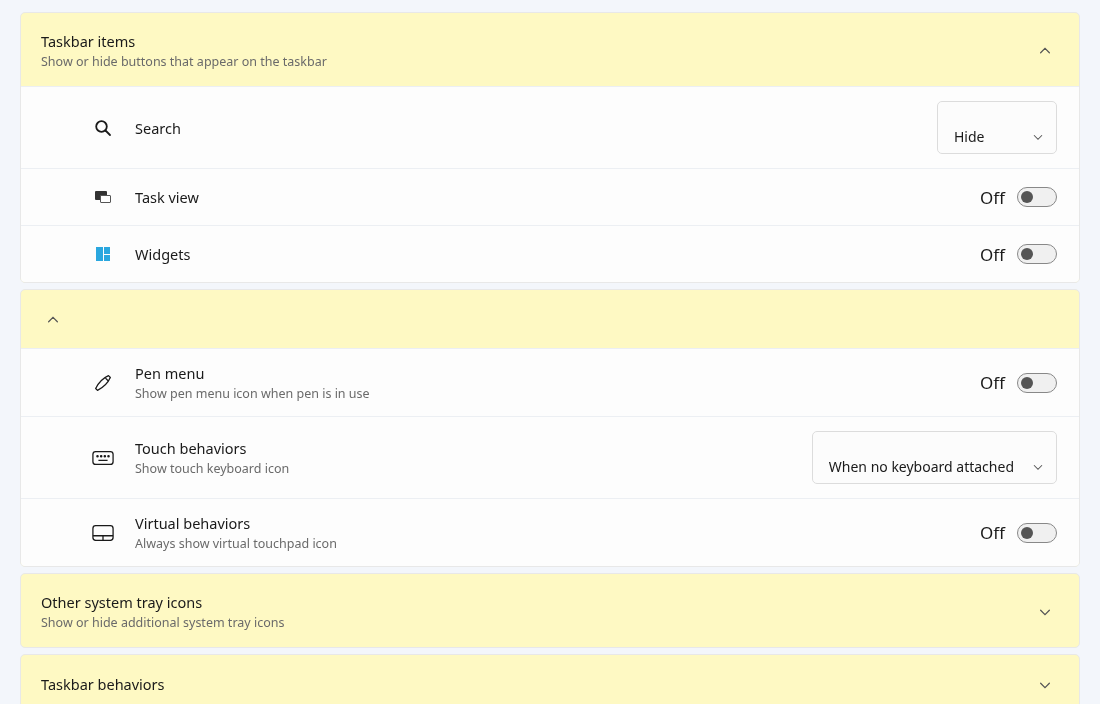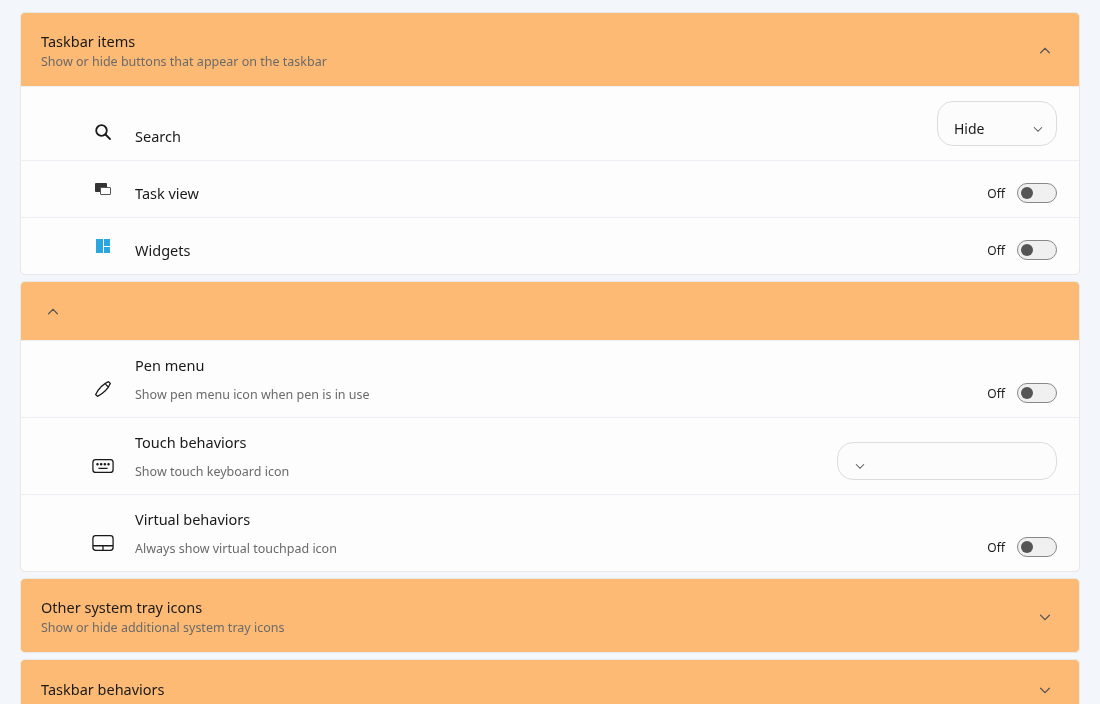--- a/index.html
+++ b/index.html
@@ -5,21 +5,21 @@
   * { box-sizing: border-box; margin: 0; padding: 0; }
   body {
     font-family: "Segoe UI", -apple-system, system-ui, sans-serif;
     background: #f3f6fb;
     width: 1100px;
     height: 704px;
     padding: 12px 20px;
     color: #1a1a1a;
   }
   .panel {
-    background: #fdba74;
+    background: #fef9c3;
     border: 1px solid #e8e8e8;
     border-radius: 5px;
     margin-bottom: 6px;
     overflow: hidden;
   }
   .panel-header {
     display: flex;
     align-items: center;
     justify-content: space-between;
     padding: 18px 22px 16px 20px;
@@ -40,21 +40,21 @@
   .chevron {
     width: 24px;
     height: 24px;
     display: flex;
     align-items: center;
     justify-content: center;
     color: #555;
   }
   .row {
     display: flex;
-    align-items: flex-end;
+    align-items: center;
     padding: 14px 22px 14px 68px;
     border-top: 1px solid #eceff3;
     min-height: 54px;
     background: #fdfdfd;
   }
   .row-icon {
     width: 28px;
     height: 28px;
     display: flex;
     align-items: center;
@@ -65,29 +65,29 @@
   }
   .row-text { flex: 1; }
   .row-title {
     font-size: 14.5px;
     font-weight: 400;
     color: #1a1a1a;
   }
   .row-subtitle {
     font-size: 12.5px;
     color: #6a6a6a;
-    margin-top: 11px;
+    margin-top: 2px;
   }
   .row-control {
     display: flex;
     align-items: center;
     gap: 12px;
   }
   .toggle-label {
-    font-size: 12px;
+    font-size: 17px;
     color: #1a1a1a;
   }
   .toggle {
     width: 40px;
     height: 20px;
     border-radius: 10px;
     border: 1px solid #888;
     background: #f0f0f0;
     position: relative;
     cursor: pointer;
@@ -97,23 +97,23 @@
     position: absolute;
     left: 3px; top: 3px;
     width: 12px; height: 12px;
     border-radius: 50%;
     background: #555;
   }
   .dropdown {
     display: flex;
     align-items: center;
     gap: 18px;
-    padding: 17px 12px 7px 16px;
+    padding: 25px 12px 7px 16px;
     border: 1px solid #dcdcdc;
-    border-radius: 16px;
+    border-radius: 5px;
     background: #fcfcfc;
     font-size: 14px;
     cursor: pointer;
     min-width: 120px;
     justify-content: space-between;
   }
   .dropdown-wide { min-width: 220px; }
   svg { display: block; }
   .taskview-icon {
     width: 16px; height: 12px; position: relative;
@@ -234,20 +234,21 @@
           <circle cx="18" cy="6" r="0.7" fill="#1a1a1a"></circle>
         <line x1="7" y1="10.5" x2="17" y2="10.5" stroke-width="1.4"></line>
       </svg>
     </div>
     <div class="row-text">
       <div class="row-title">Touch behaviors</div>
       <div class="row-subtitle">Show touch keyboard icon</div>
     </div>
     <div class="row-control">
       <div class="dropdown dropdown-wide">
+        <span>When no keyboard attached</span>
         <span>
           <svg width="12" height="12" viewBox="0 0 16 16">
               <path d="M3 6 L8 11 L13 6" stroke="#555" stroke-width="1.4" fill="none" stroke-linecap="round"></path>
             </svg>
         </span>
       </div>
     </div>
   </div>
 
   <div class="row">

